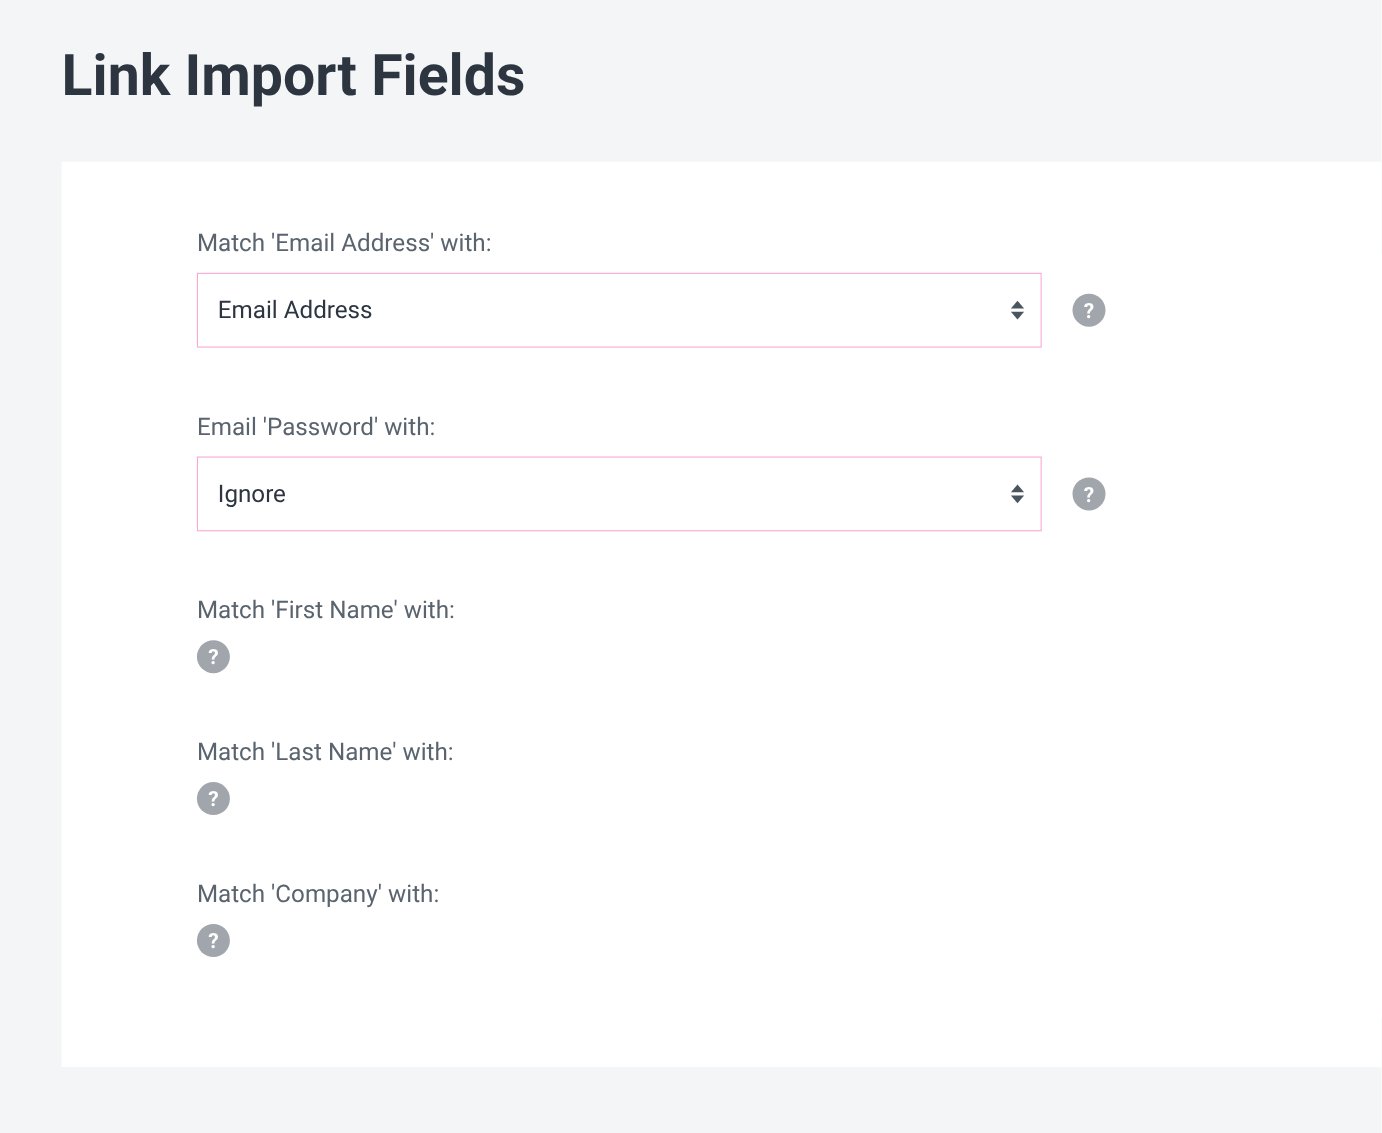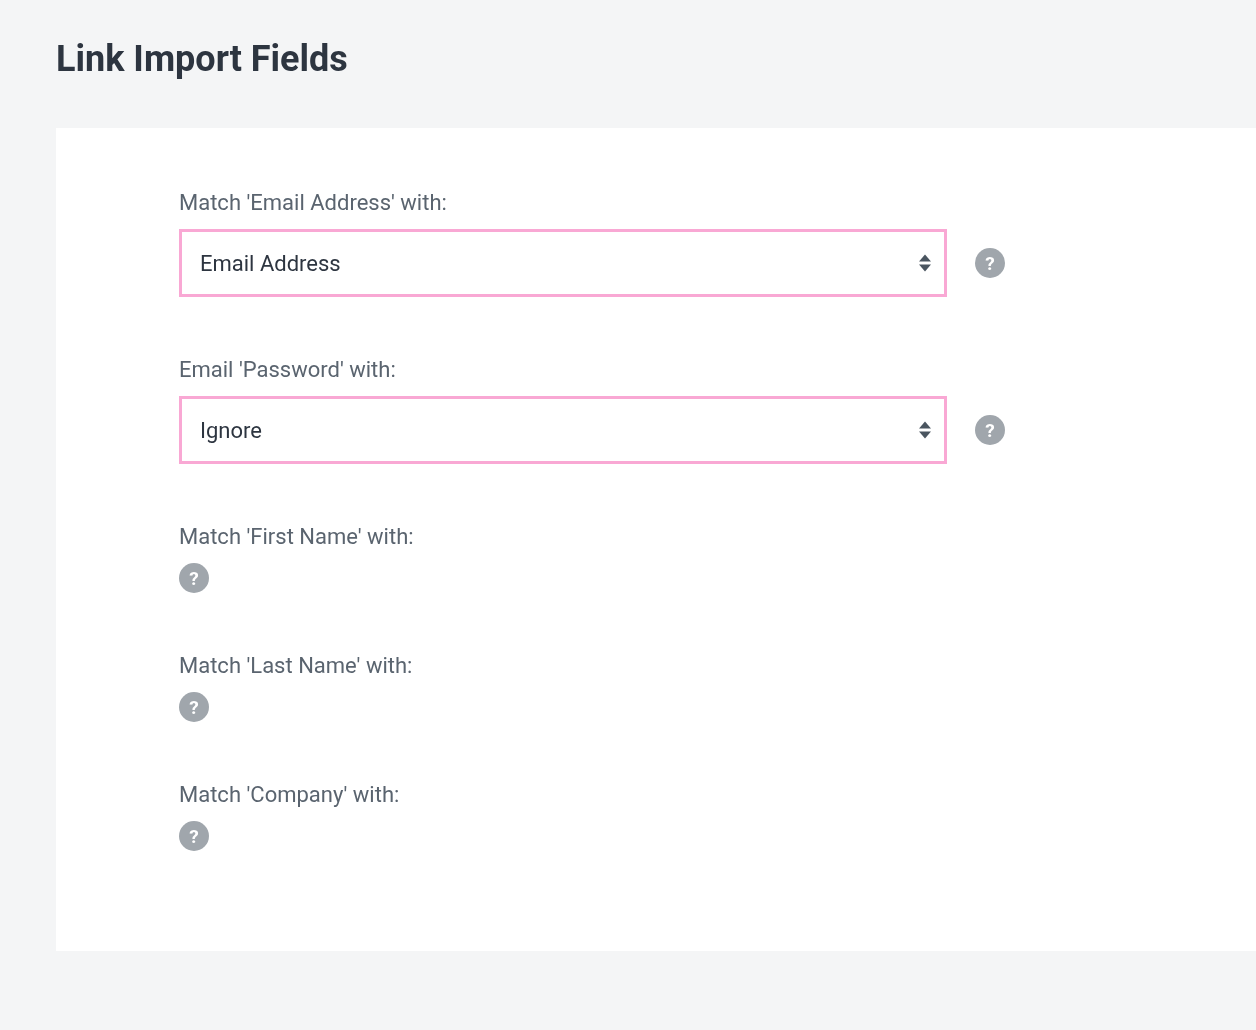--- a/index.html
+++ b/index.html
@@ -9,21 +9,21 @@
     }
     body {
       font-family: -apple-system, BlinkMacSystemFont, "Segoe UI", Roboto, "Helvetica Neue", Arial, sans-serif;
       background-color: #f4f5f6;
       color: #2d3540;
       width: 1256px;
       height: 1030px;
       overflow: hidden;
     }
     .page-title {
-      font-size: 36px;
+      font-size: 52px;
       font-weight: 700;
       color: #2d3540;
       padding: 38px 0 0 56px;
     }
     .card {
       background: #ffffff;
       margin: 48px 0 0 56px;
       padding: 62px 78px 40px 78px;
       width: 1200px;
     }
@@ -42,21 +42,21 @@
       align-items: center;
       gap: 28px;
     }
     .select-wrap {
       position: relative;
       width: 768px;
     }
     .select-box {
       width: 100%;
       height: 68px;
-      border: 3px solid #f9a8d4;
+      border: 1px solid #f9a8d4;
       background: #ffffff;
       font-size: 22px;
       color: #2d3540;
       padding: 0 50px 0 18px;
       appearance: none;
       -webkit-appearance: none;
       -moz-appearance: none;
       cursor: pointer;
       outline: none;
       font-family: inherit;

